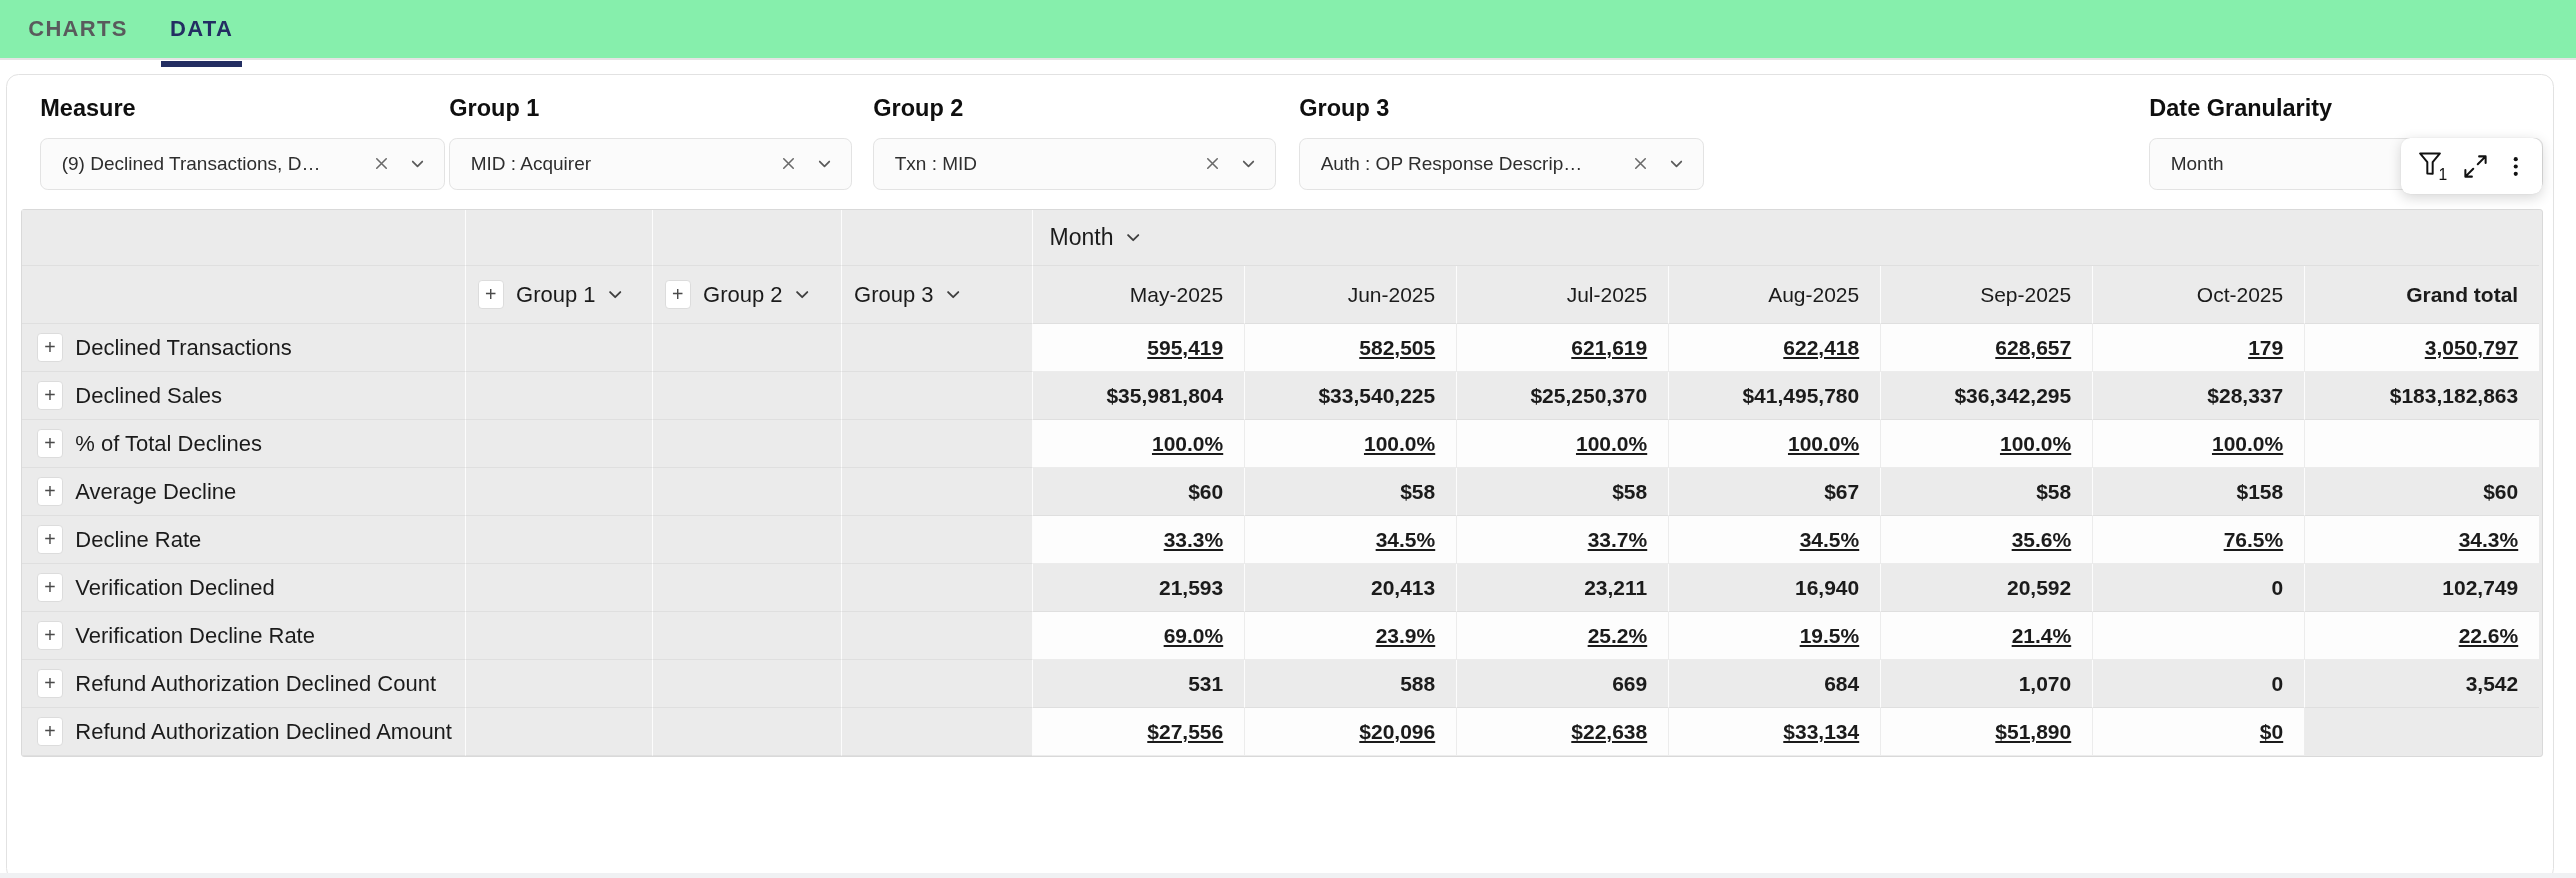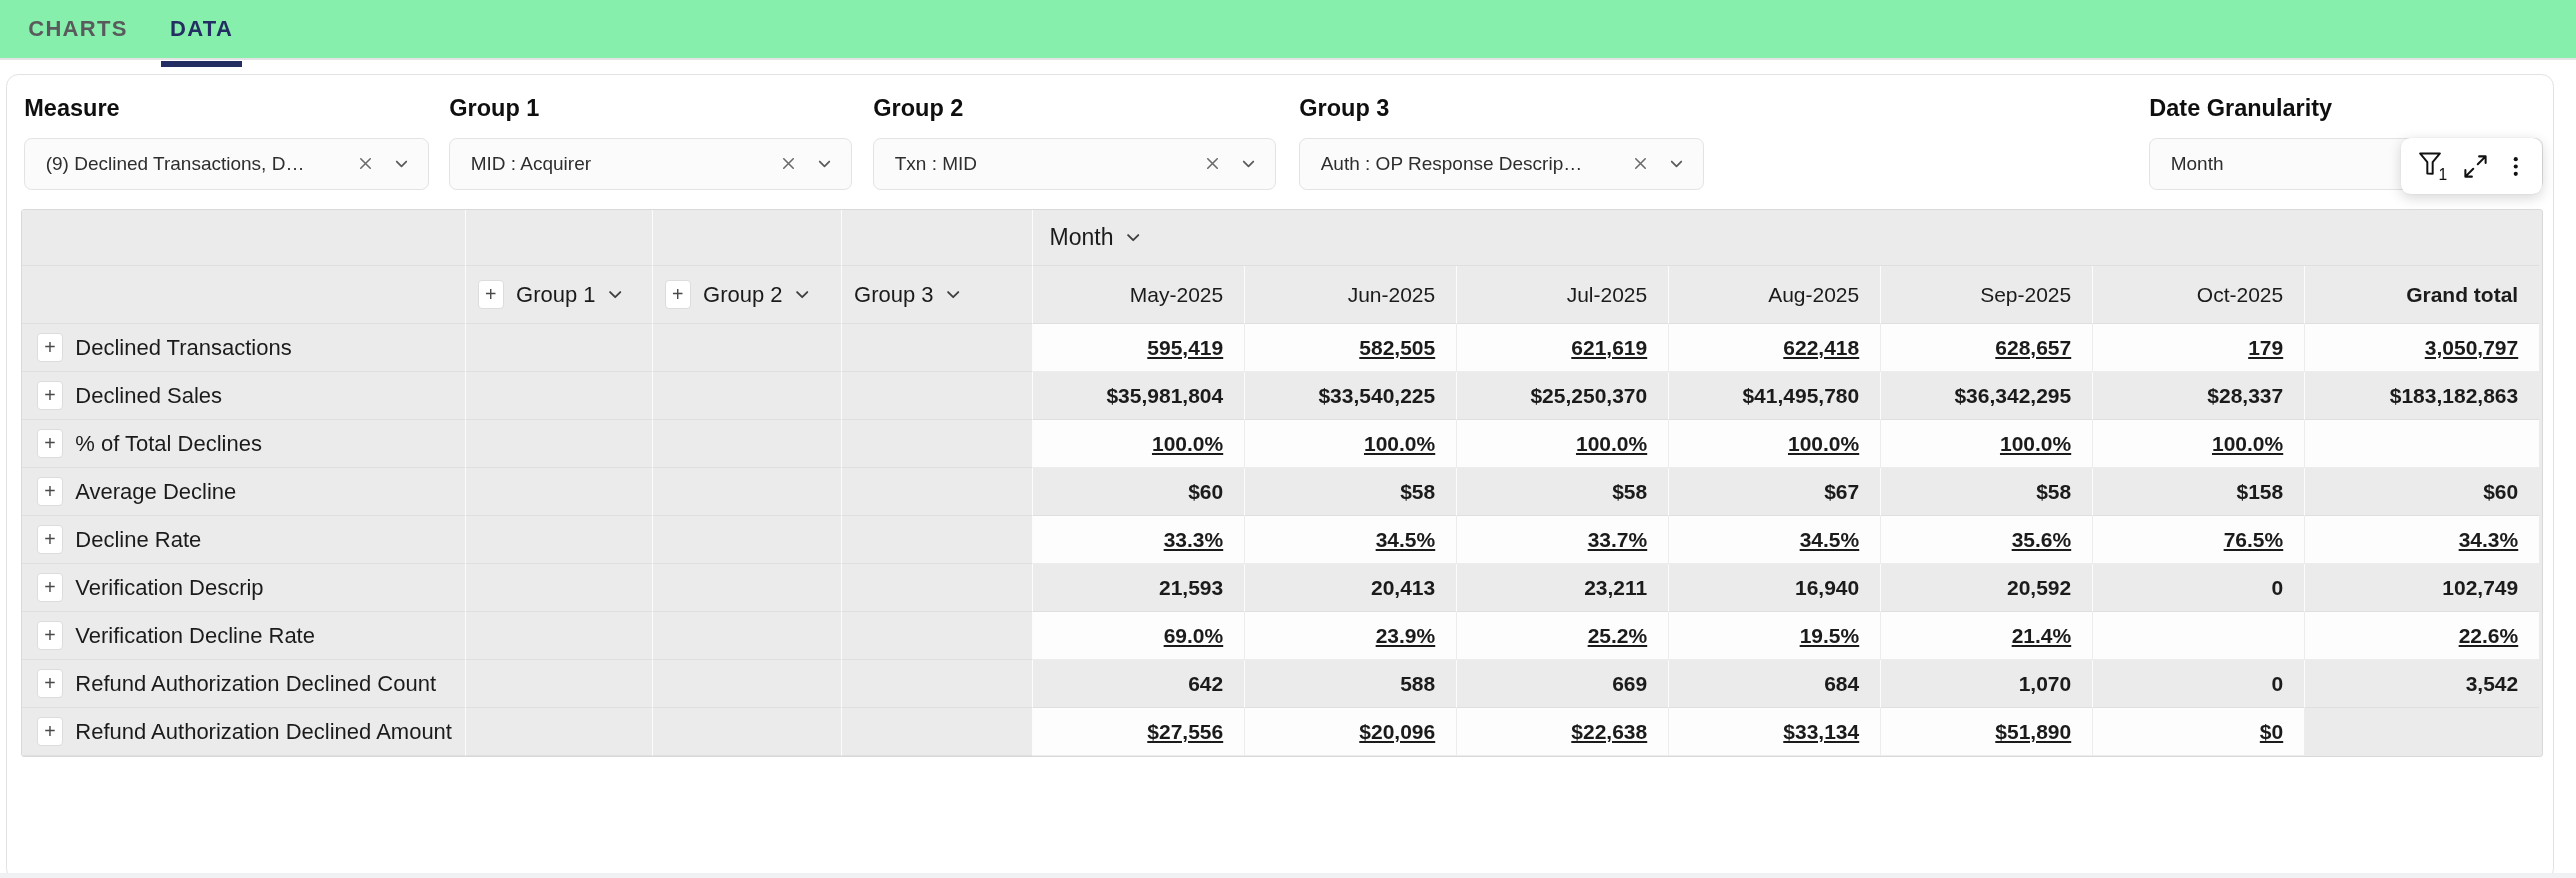--- a/index.html
+++ b/index.html
@@ -73,21 +73,21 @@
 
 <div class="page">
 
   <div class="tabbar">
     <div class="tab">CHARTS</div>
     <div class="tab active">DATA</div>
   </div>
 
   <div class="panel">
 
-    <div class="fgroup" style="left:17px;width:405px">
+    <div class="fgroup" style="left:33px;width:405px">
       <div class="flabel">Measure</div>
       <div class="fselect">
         <span class="fvalue">(9) Declined Transactions, D…</span>
         <span class="ficons">
           <span>
               <svg width="19" height="19" viewBox="0 0 24 24">
                 <path d="M6 6l12 12M18 6L6 18" stroke="#6a6a6a" stroke-width="2" stroke-linecap="round" fill="none"></path>
               </svg>
             </span>
           <span>
@@ -288,21 +288,21 @@
         <div class="cell gray"></div>
         <div class="cell num white">33.3%</div>
         <div class="cell num white">34.5%</div>
         <div class="cell num white">33.7%</div>
         <div class="cell num white">34.5%</div>
         <div class="cell num white">35.6%</div>
         <div class="cell num white">76.5%</div>
         <div class="cell num white last">34.3%</div>
         <div class="cell gray rowlab">
           <span class="plus">+</span>
-          <span>Verification Descrip</span>
+          <span>Verification Declined</span>
         </div>
         <div class="cell gray"></div>
         <div class="cell gray"></div>
         <div class="cell gray"></div>
         <div class="cell num gray">21,593</div>
         <div class="cell num gray">20,413</div>
         <div class="cell num gray">23,211</div>
         <div class="cell num gray">16,940</div>
         <div class="cell num gray">20,592</div>
         <div class="cell num gray">0</div>
@@ -321,21 +321,21 @@
         <div class="cell num white">21.4%</div>
         <div class="cell num white"></div>
         <div class="cell num white last">22.6%</div>
         <div class="cell gray rowlab">
           <span class="plus">+</span>
           <span>Refund Authorization Declined Count</span>
         </div>
         <div class="cell gray"></div>
         <div class="cell gray"></div>
         <div class="cell gray"></div>
-        <div class="cell num gray">642</div>
+        <div class="cell num gray">531</div>
         <div class="cell num gray">588</div>
         <div class="cell num gray">669</div>
         <div class="cell num gray">684</div>
         <div class="cell num gray">1,070</div>
         <div class="cell num gray">0</div>
         <div class="cell num gray last">3,542</div>
         <div class="cell gray rowlab">
           <span class="plus">+</span>
           <span>Refund Authorization Declined Amount</span>
         </div>

